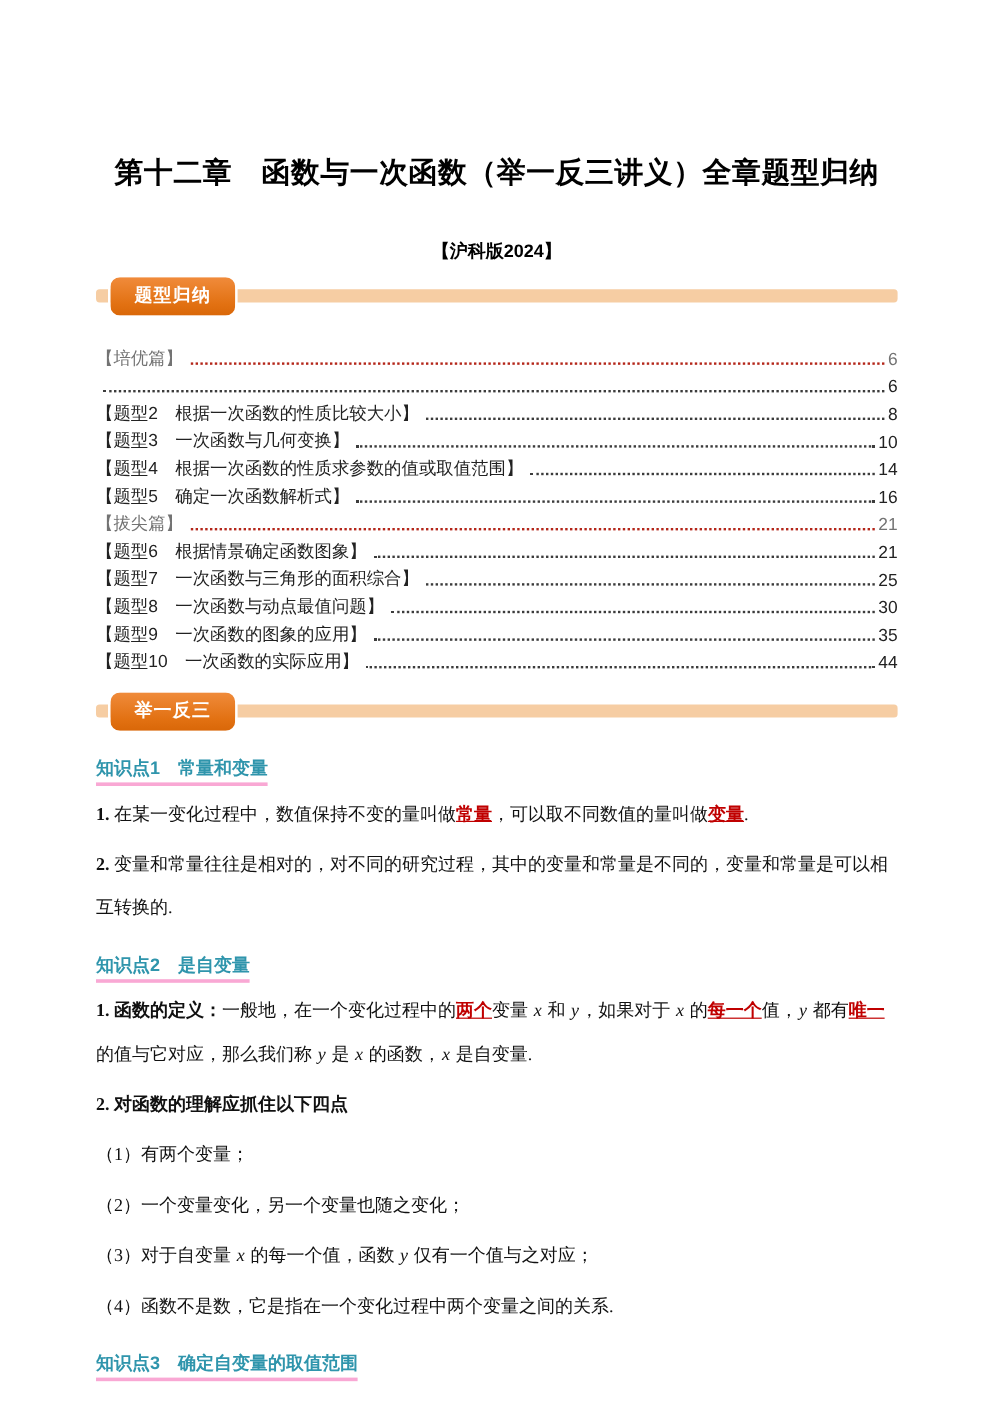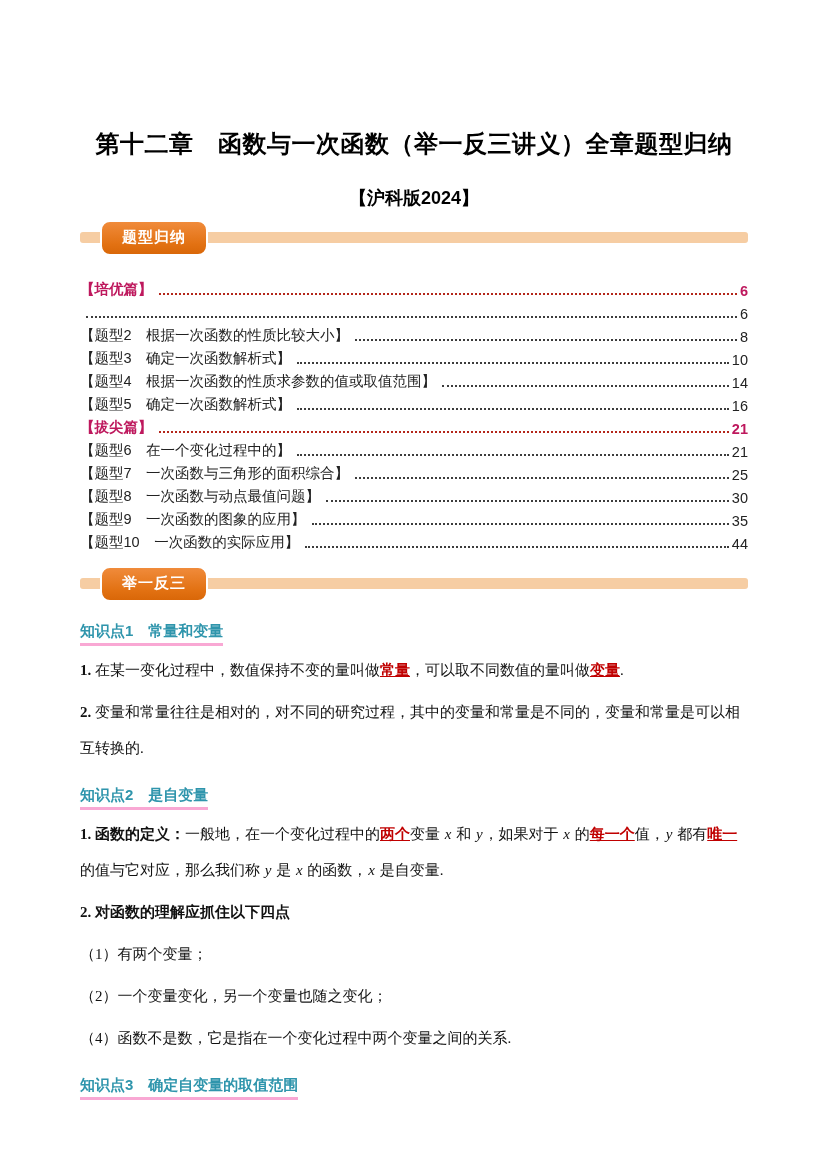--- a/index.html
+++ b/index.html
@@ -20,54 +20,54 @@
   .doc-title {
     margin: 0;
     text-align: center;
     font-size: 24px;
     font-weight: bold;
     color: #000;
     letter-spacing: 0.5px;
     font-family: "Liberation Sans", sans-serif;
   }
   .doc-edition {
-    margin-top: 26px;
+    margin-top: 40px;
     text-align: center;
-    font-size: 18px;
+    font-size: 15px;
     font-weight: bold;
     color: #000;
   }
 
   
   .banner { position: relative; height: 36px; margin-top: 10px; }
   .banner-bar {
     position: absolute; left: 0; right: 0; top: 12px; height: 11px;
     background: #F6CDA3; border-radius: 3px;
   }
   .banner-badge {
-    position: absolute; left: 20px; top: 0;
+    position: absolute; left: 10px; top: 0;
     background: linear-gradient(180deg, #F08B3B 0%, #E27112 70%, #D96708 100%);
     color: #fff; font-weight: bold; font-size: 15px;
     padding: 6px 20px 7px; border-radius: 10px;
     border: 2px solid #ffffff;
     letter-spacing: 1px;
   }
 
   
   .toc { margin-top: 20px; }
   .toc-row {
     display: flex; align-items: flex-end;
     height: 23px; font-size: 14.5px; color: #222;
     cursor: pointer;
   }
   .toc-label { white-space: nowrap; }
   .toc-dots { flex: 1; border-bottom: 2px dotted #3c3c3c; margin: 0 3px 4px 6px; }
   .toc-page { white-space: nowrap; }
   .toc-row.section .toc-label,
-  .toc-row.section .toc-page { color: #be185d; font-weight: bold; }
+  .toc-row.section .toc-page { color: #737373; font-weight: normal; }
   .toc-row.section .toc-dots { border-color: #B4261A; }
 
   
   .kp-heading {
     display: table;
     margin: 20px 0 0;
     color: #2F95AC;
     font-size: 15px;
     font-weight: bold;
     border-bottom: 3px solid #f9a8d4;
@@ -117,41 +117,41 @@
     <div class="toc-row">
       <span class="toc-dots"></span>
       <span class="toc-page">6</span>
     </div>
     <div class="toc-row">
       <span class="toc-label">【题型2　根据一次函数的性质比较大小】</span>
       <span class="toc-dots"></span>
       <span class="toc-page">8</span>
     </div>
     <div class="toc-row">
-      <span class="toc-label">【题型3　确定一次函数解析式】</span>
+      <span class="toc-label">【题型3　一次函数与几何变换】</span>
       <span class="toc-dots"></span>
       <span class="toc-page">10</span>
     </div>
     <div class="toc-row">
       <span class="toc-label">【题型4　根据一次函数的性质求参数的值或取值范围】</span>
       <span class="toc-dots"></span>
       <span class="toc-page">14</span>
     </div>
     <div class="toc-row">
       <span class="toc-label">【题型5　确定一次函数解析式】</span>
       <span class="toc-dots"></span>
       <span class="toc-page">16</span>
     </div>
     <div class="toc-row section">
       <span class="toc-label">【拔尖篇】</span>
       <span class="toc-dots"></span>
       <span class="toc-page">21</span>
     </div>
     <div class="toc-row">
-      <span class="toc-label">【题型6　在一个变化过程中的】</span>
+      <span class="toc-label">【题型6　根据情景确定函数图象】</span>
       <span class="toc-dots"></span>
       <span class="toc-page">21</span>
     </div>
     <div class="toc-row">
       <span class="toc-label">【题型7　一次函数与三角形的面积综合】</span>
       <span class="toc-dots"></span>
       <span class="toc-page">25</span>
     </div>
     <div class="toc-row">
       <span class="toc-label">【题型8　一次函数与动点最值问题】</span>
@@ -177,17 +177,18 @@
 
   <div class="kp-heading">知识点1　常量和变量</div>
   <p class="body-p"><span class="b">1. </span><span>在某一变化过程中，数值保持不变的量叫做</span><span class="em">常量</span><span>，可以取不同数值的量叫做</span><span class="em">变量</span><span>.</span></p>
   <p class="body-p"><span class="b">2. </span><span>变量和常量往往是相对的，对不同的研究过程，其中的变量和常量是不同的，变量和常量是可以相互转换的.</span></p>
 
   <div class="kp-heading">知识点2　是自变量</div>
   <p class="body-p"><span class="b">1. </span><span class="b">函数的定义：</span><span>一般地，在一个变化过程中的</span><span class="em">两个</span><span>变量 </span><span class="i">x</span><span> 和 </span><span class="i">y</span><span>，如果对于 </span><span class="i">x</span><span> 的</span><span class="em">每一个</span><span>值，</span><span class="i">y</span><span> 都有</span><span class="em">唯一</span><span>的值与它对应，那么我们称 </span><span class="i">y</span><span> 是 </span><span class="i">x</span><span> 的函数，</span><span class="i">x</span><span> 是自变量.</span></p>
   <p class="body-p"><span class="b">2. 对函数的理解应抓住以下四点</span></p>
   <p class="body-p"><span>（1）有两个变量；</span></p>
   <p class="body-p"><span>（2）一个变量变化，另一个变量也随之变化；</span></p>
+  <p class="body-p"><span>（3）对于自变量 </span><span class="i">x</span><span> 的每一个值，函数 </span><span class="i">y</span><span> 仅有一个值与之对应；</span></p>
   <p class="body-p"><span>（4）函数不是数，它是指在一个变化过程中两个变量之间的关系.</span></p>
 
   <div class="kp-heading">知识点3　确定自变量的取值范围</div>
 
 </div>
 
 </body></html>

